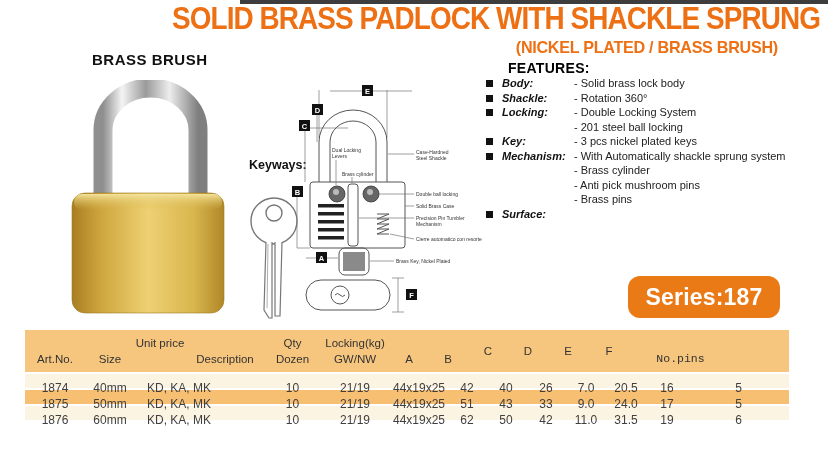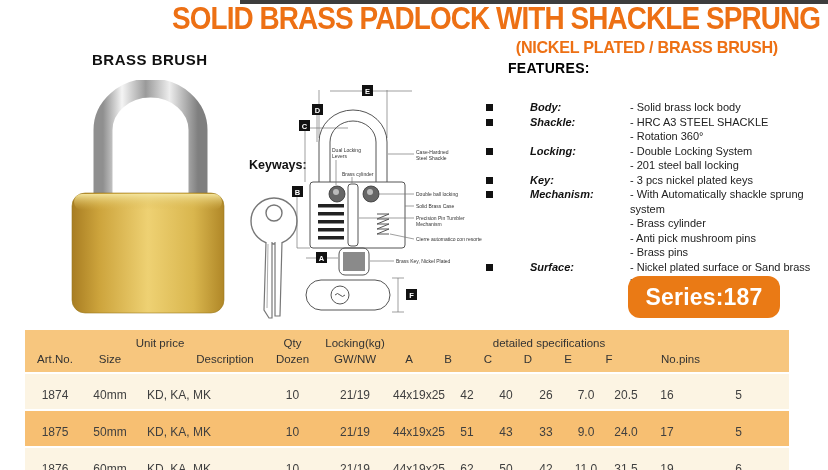--- a/index.html
+++ b/index.html
@@ -18,40 +18,40 @@
     color:var(--accent);letter-spacing:-.3px;white-space:nowrap;
     transform:scaleX(.95);transform-origin:100% 50%;
   }
   .finish-label{position:absolute;left:92px;top:51px;font-size:15px;font-weight:bold;color:#111;letter-spacing:.5px;}
   .keyways-label{position:absolute;left:249px;top:158px;font-size:12.5px;font-weight:bold;color:#111;}
   .padlock-photo{position:absolute;left:58px;top:80px;}
   .key-illustration{position:absolute;left:242px;top:192px;}
   .tech-diagram{position:absolute;left:292px;top:82px;}
 
   .features{position:absolute;left:486px;top:60px;width:342px;}
-  .features-heading{font-size:14px;font-weight:bold;color:#000;padding-left:22px;letter-spacing:.3px;margin-bottom:24px;}
-  .feat-item{display:flex;align-items:flex-start;gap:28px;}
+  .features-heading{font-size:14px;font-weight:bold;color:#000;padding-left:22px;letter-spacing:.3px;margin-bottom:0;}
+  .feat-item{display:flex;align-items:flex-start;}
   .bullet{width:7px;height:7px;background:#111;margin:4px 9px 0 0;flex:none;}
   .feat-label{width:72px;flex:none;font-size:11px;font-weight:bold;font-style:italic;color:#111;line-height:14.5px;}
   .feat-lines{flex:1;}
   .feat-line{font-size:11px;color:#222;line-height:14.5px;}
 
   .series-badge{
     position:absolute;left:628px;top:276px;width:152px;height:42px;background:var(--badge);
     border-radius:12px;color:#fff;font-size:23px;font-weight:bold;
     display:flex;align-items:center;justify-content:center;letter-spacing:.2px;
   }
 
   .spec-table{position:absolute;left:25px;top:330px;width:764px;color:#3f3f3f;}
   .thead{display:flex;background:var(--thead-bg);height:42px;align-items:center;}
   .th{display:flex;flex-direction:column;justify-content:center;text-align:center;box-sizing:border-box;font-size:11.5px;color:#333;}
   .th .l1,.th .l2{height:16px;line-height:16px;white-space:nowrap;}
   .letters{display:flex;}
   .letters span{display:block;text-align:center;}
-  .trow{display:flex;height:35px;margin-top:2px;align-items:flex-end;}
+  .trow{display:flex;height:14px;margin-top:2px;align-items:flex-start;}
   .row-light{background:var(--row-bg);}
   .row-alt{background:var(--row-alt-bg);}
   .td{box-sizing:border-box;text-align:center;font-size:12px;line-height:28px;white-space:nowrap;}
   .td.left{text-align:left;padding-left:12px;}
 
   .dimtxt{font-family:"Liberation Sans",sans-serif;font-size:7.5px;font-weight:bold;fill:#fff;}
   .callout{font-family:"Liberation Sans",sans-serif;font-size:5px;fill:#333;}
   .dline{stroke:#777;stroke-width:.7;fill:none;}
   .oline{stroke:#555;stroke-width:1;fill:none;}
 </style>
@@ -198,21 +198,20 @@
           <span class="bullet"></span>
           <span class="feat-label">Body:</span>
           <div class="feat-lines">
             <div class="feat-line">- Solid brass lock body</div>
           </div>
         </div>
         <div class="feat-item">
           <span class="bullet"></span>
           <span class="feat-label">Shackle:</span>
           <div class="feat-lines">
-            <div class="feat-line">-  HRC A3 STEEL SHACKLE</div>
             <div class="feat-line">- Rotation 360°</div>
           </div>
         </div>
         <div class="feat-item">
           <span class="bullet"></span>
           <span class="feat-label">Locking:</span>
           <div class="feat-lines">
             <div class="feat-line">- Double Locking System</div>
             <div class="feat-line">- 201 steel ball locking</div>
           </div>
@@ -230,23 +229,20 @@
           <div class="feat-lines">
             <div class="feat-line">- With Automatically shackle sprung system</div>
             <div class="feat-line">- Brass cylinder</div>
             <div class="feat-line">- Anti pick mushroom pins</div>
             <div class="feat-line">- Brass pins</div>
           </div>
         </div>
         <div class="feat-item">
           <span class="bullet"></span>
           <span class="feat-label">Surface:</span>
-          <div class="feat-lines">
-            <div class="feat-line">- Nickel plated surface or Sand brass polished surface</div>
-          </div>
         </div>
       </div>
   </div>
 
   <div class="series-badge">Series:187</div>
 
   <div class="spec-table">
     <div class="thead" id="table-head">
         <div class="th" style="width: 60px;">
           <div class="l1"></div>
@@ -274,29 +270,28 @@
         </div>
         <div class="th" style="width: 38px;">
           <div class="l1"></div>
           <div class="l2">A</div>
         </div>
         <div class="th" style="width: 40px;">
           <div class="l1"></div>
           <div class="l2">B</div>
         </div>
         <div class="th" style="width: 162px;">
-          <div class="l1">detailed specifications</div>
           <div class="l2 letters">
             <span style="width: 40px;">C</span>
             <span style="width: 40px;">D</span>
             <span style="width: 40px;">E</span>
             <span style="width: 42px;">F</span>
           </div>
         </div>
-        <div class="th" style="width: 101px;">
+        <div class="th" style="width: 101px; font-family: Liberation Mono, monospace;">
           <div class="l1"></div>
           <div class="l2">No.pins</div>
         </div>
       </div>
     <div id="table-body">
         <div class="trow row-light">
           <div class="td" style="width: 60px;">1874</div>
           <div class="td" style="width: 50px;">40mm</div>
           <div class="td left" style="width: 80px;">KD, KA, MK</div>
           <div class="td" style="width: 50px;"></div>

